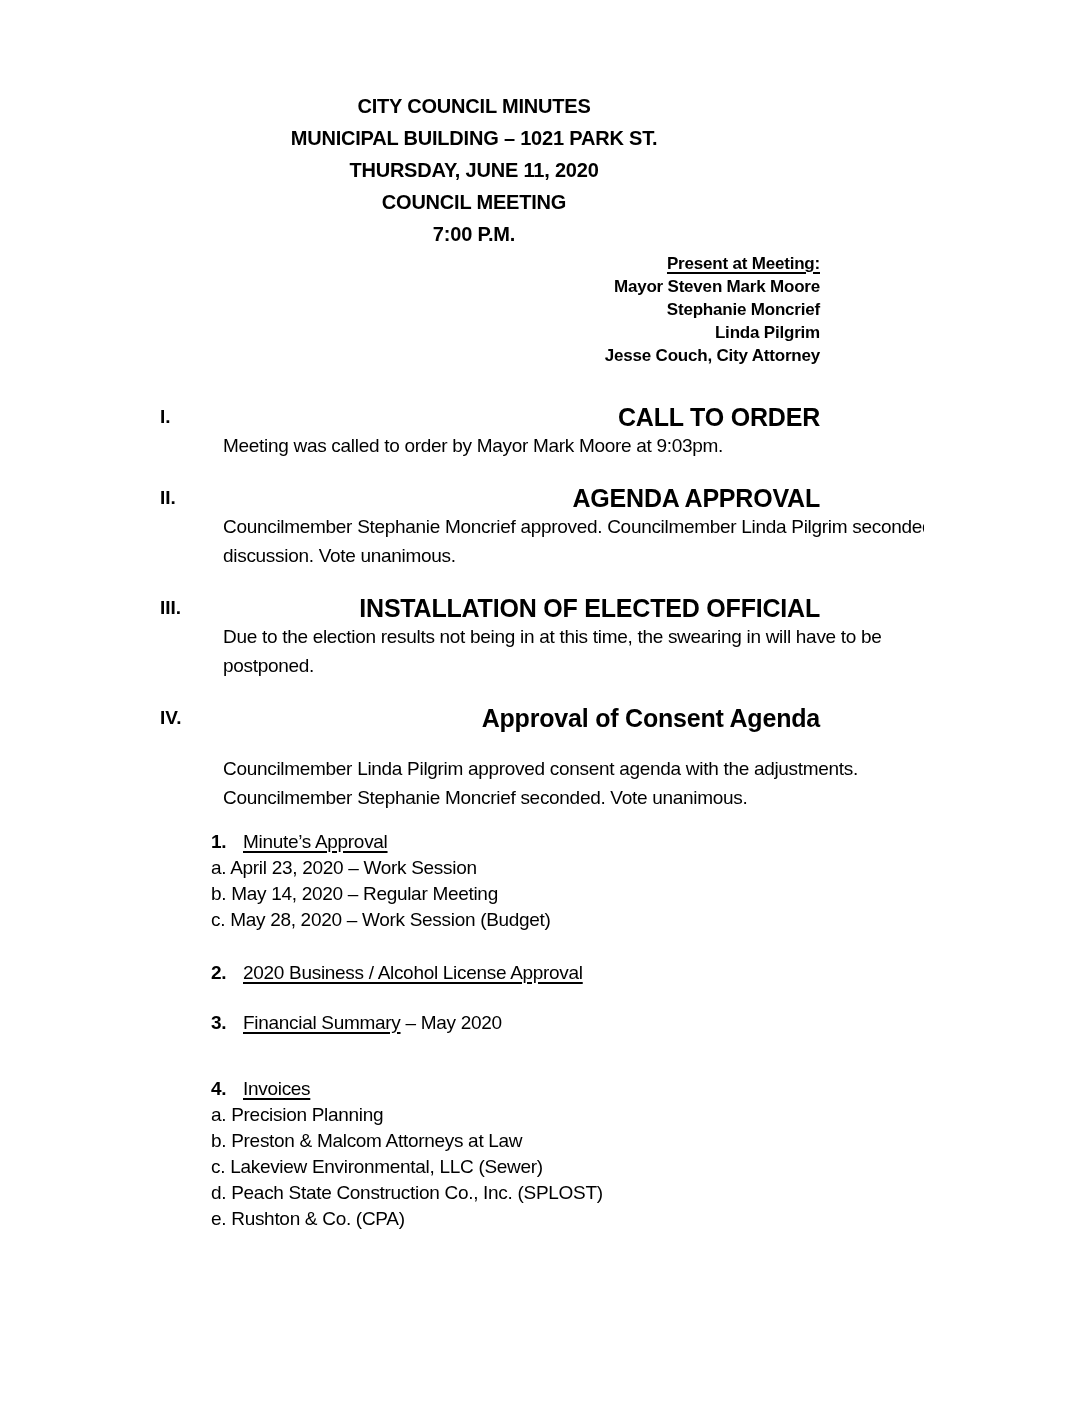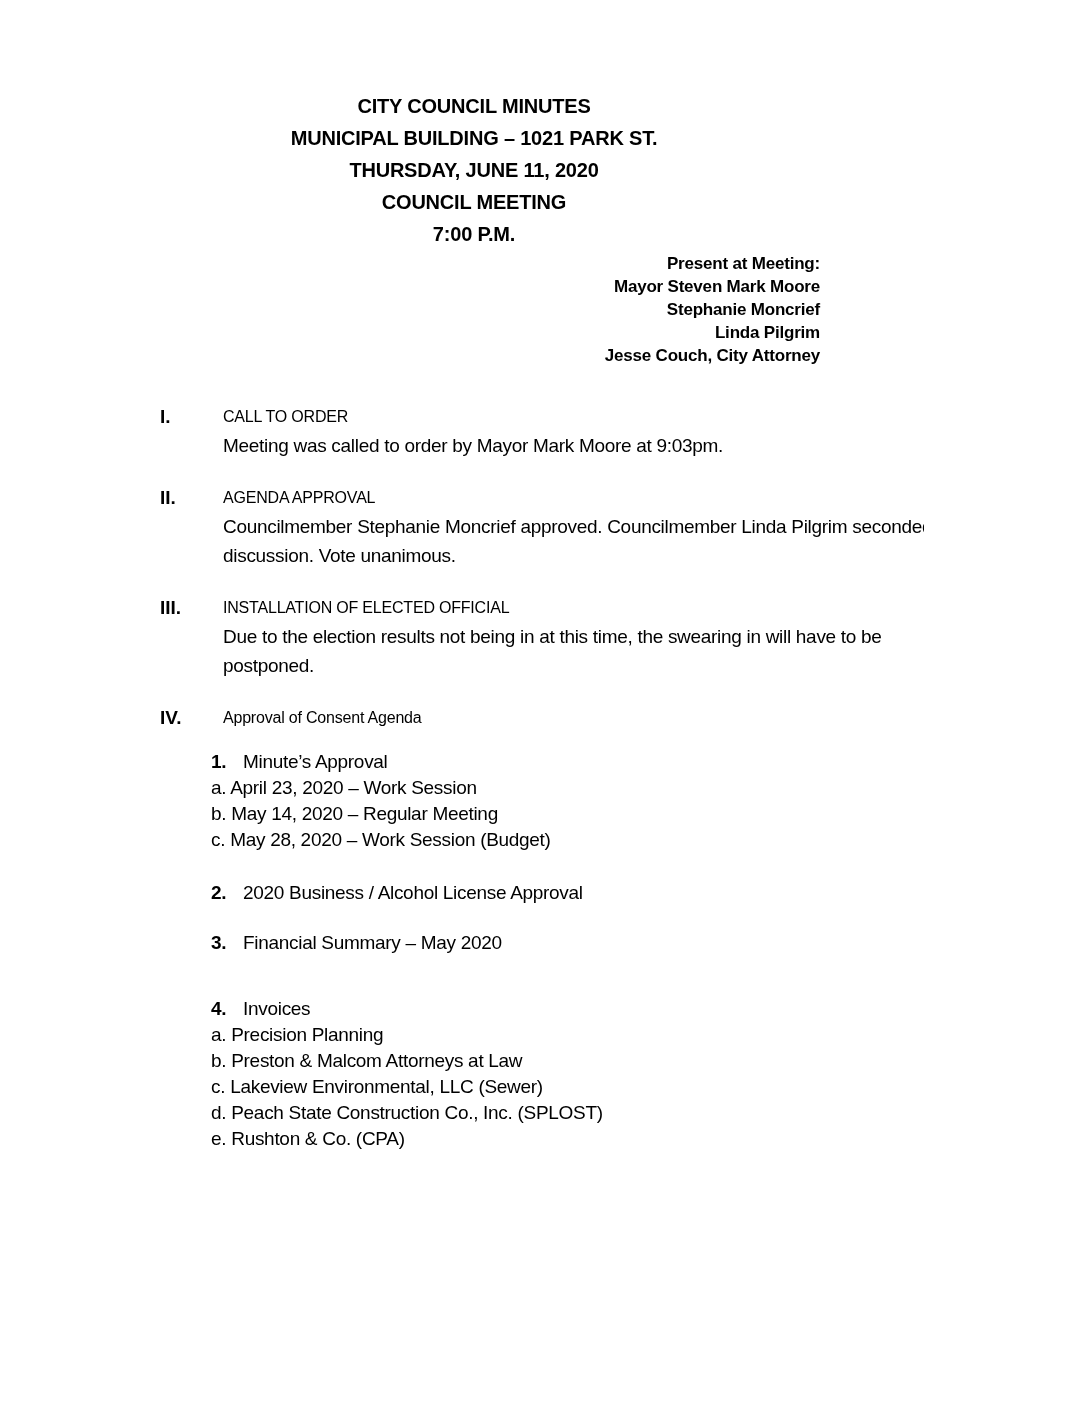--- a/index.html
+++ b/index.html
@@ -25,40 +25,42 @@
   
   .attendees {
     margin-top: 2px;
     text-align: right;
     font-weight: bold;
     font-size: 17px;
     line-height: 23px;
     letter-spacing: -0.2px;
   }
   .underline {
+    text-decoration: underline;
     text-decoration-thickness: 2px;
     text-underline-offset: 3px;
   }
   
   .sections { margin-top: 36px; }
   .sec { display: flex; margin-bottom: 24px; }
   .sec:last-child { margin-bottom: 0; }
   .sec-num {
     flex: 0 0 63px;
     margin-left: 32px;
     font-weight: bold;
     font-size: 19px;
     line-height: 28px;
   }
   .sec-content { flex: 1; min-width: 0; }
   .sec-title {
-    font-weight: normal;
-    font-size: 16px;
+    font-weight: bold;
+    font-size: 25px;
     line-height: 28px;
     letter-spacing: -0.2px;
+    text-align: right;
   }
   .sec-body {
     font-size: 19px;
     line-height: 29px;
     letter-spacing: -0.3px;
     white-space: pre;
   }
   .para2 { margin-top: 22px; }
   sup.ord {
     font-size: 12px;
@@ -126,20 +128,22 @@
         <div class="sec-title">INSTALLATION OF ELECTED OFFICIAL</div>
         <div class="sec-body">Due to the election results not being in at this time, the swearing in will have to be
 postponed.</div>
       </div>
     </div>
 
     <div class="sec" style="margin-bottom:0;">
       <div class="sec-num">IV.</div>
       <div class="sec-content">
         <div class="sec-title">Approval of Consent Agenda</div>
+        <div class="sec-body para2">Councilmember Linda Pilgrim approved consent agenda with the adjustments.
+Councilmember Stephanie Moncrief seconded. Vote unanimous.</div>
       </div>
     </div>
 
   </div>
 
   <div class="consent-list">
 
     <div class="citem mt-list1">
       <div class="citem-head">
         <div class="cnum">1.</div>

